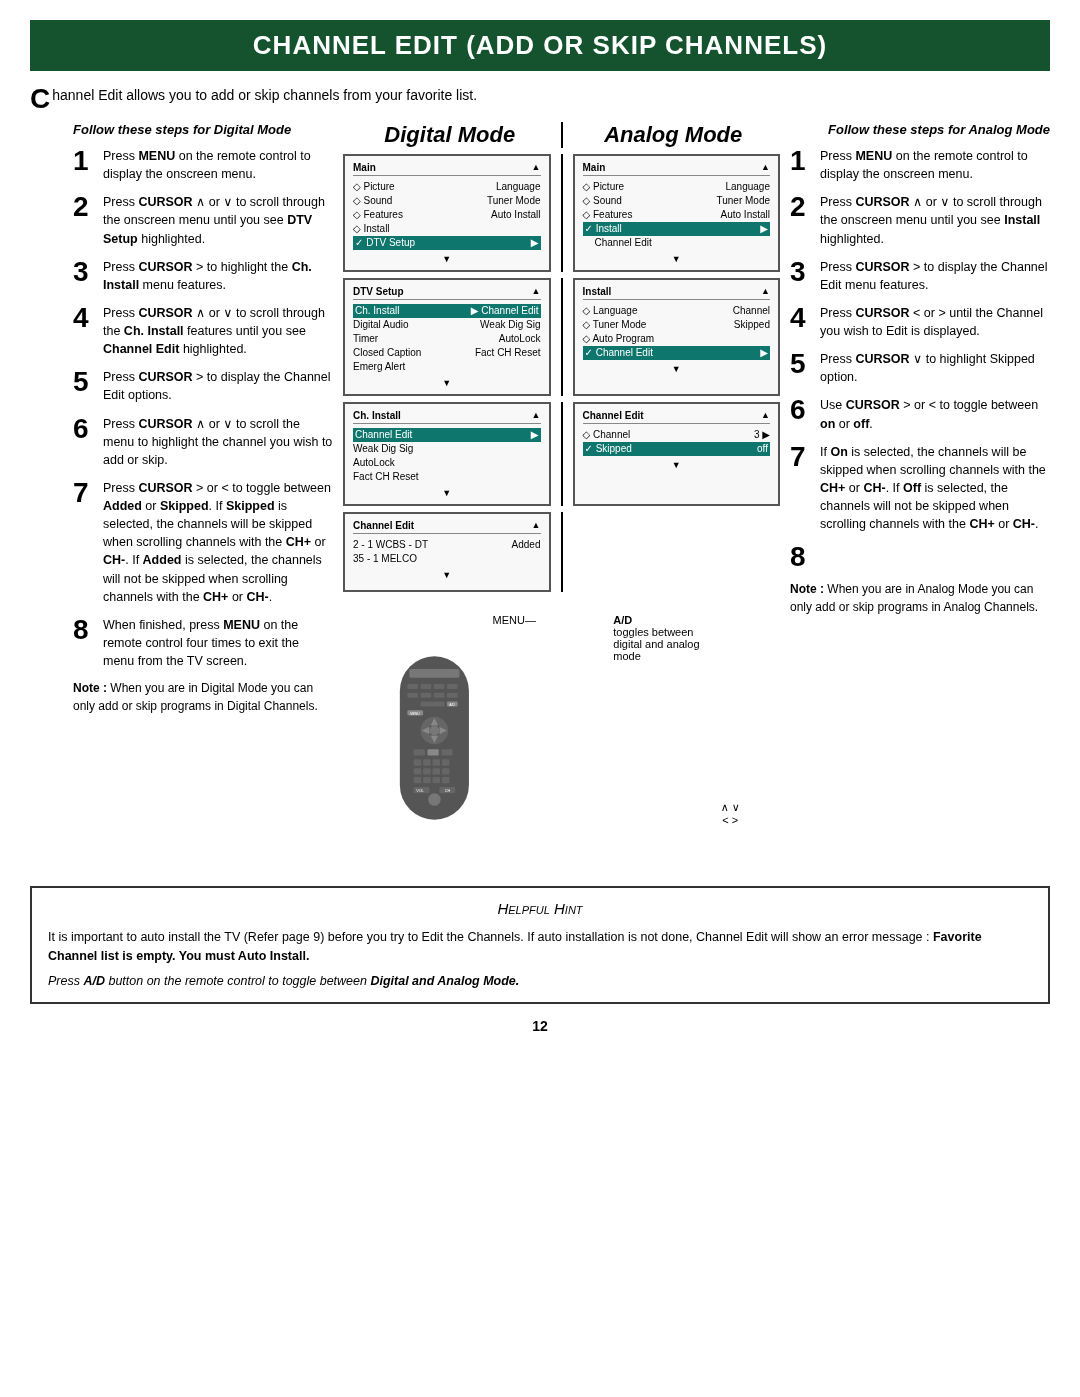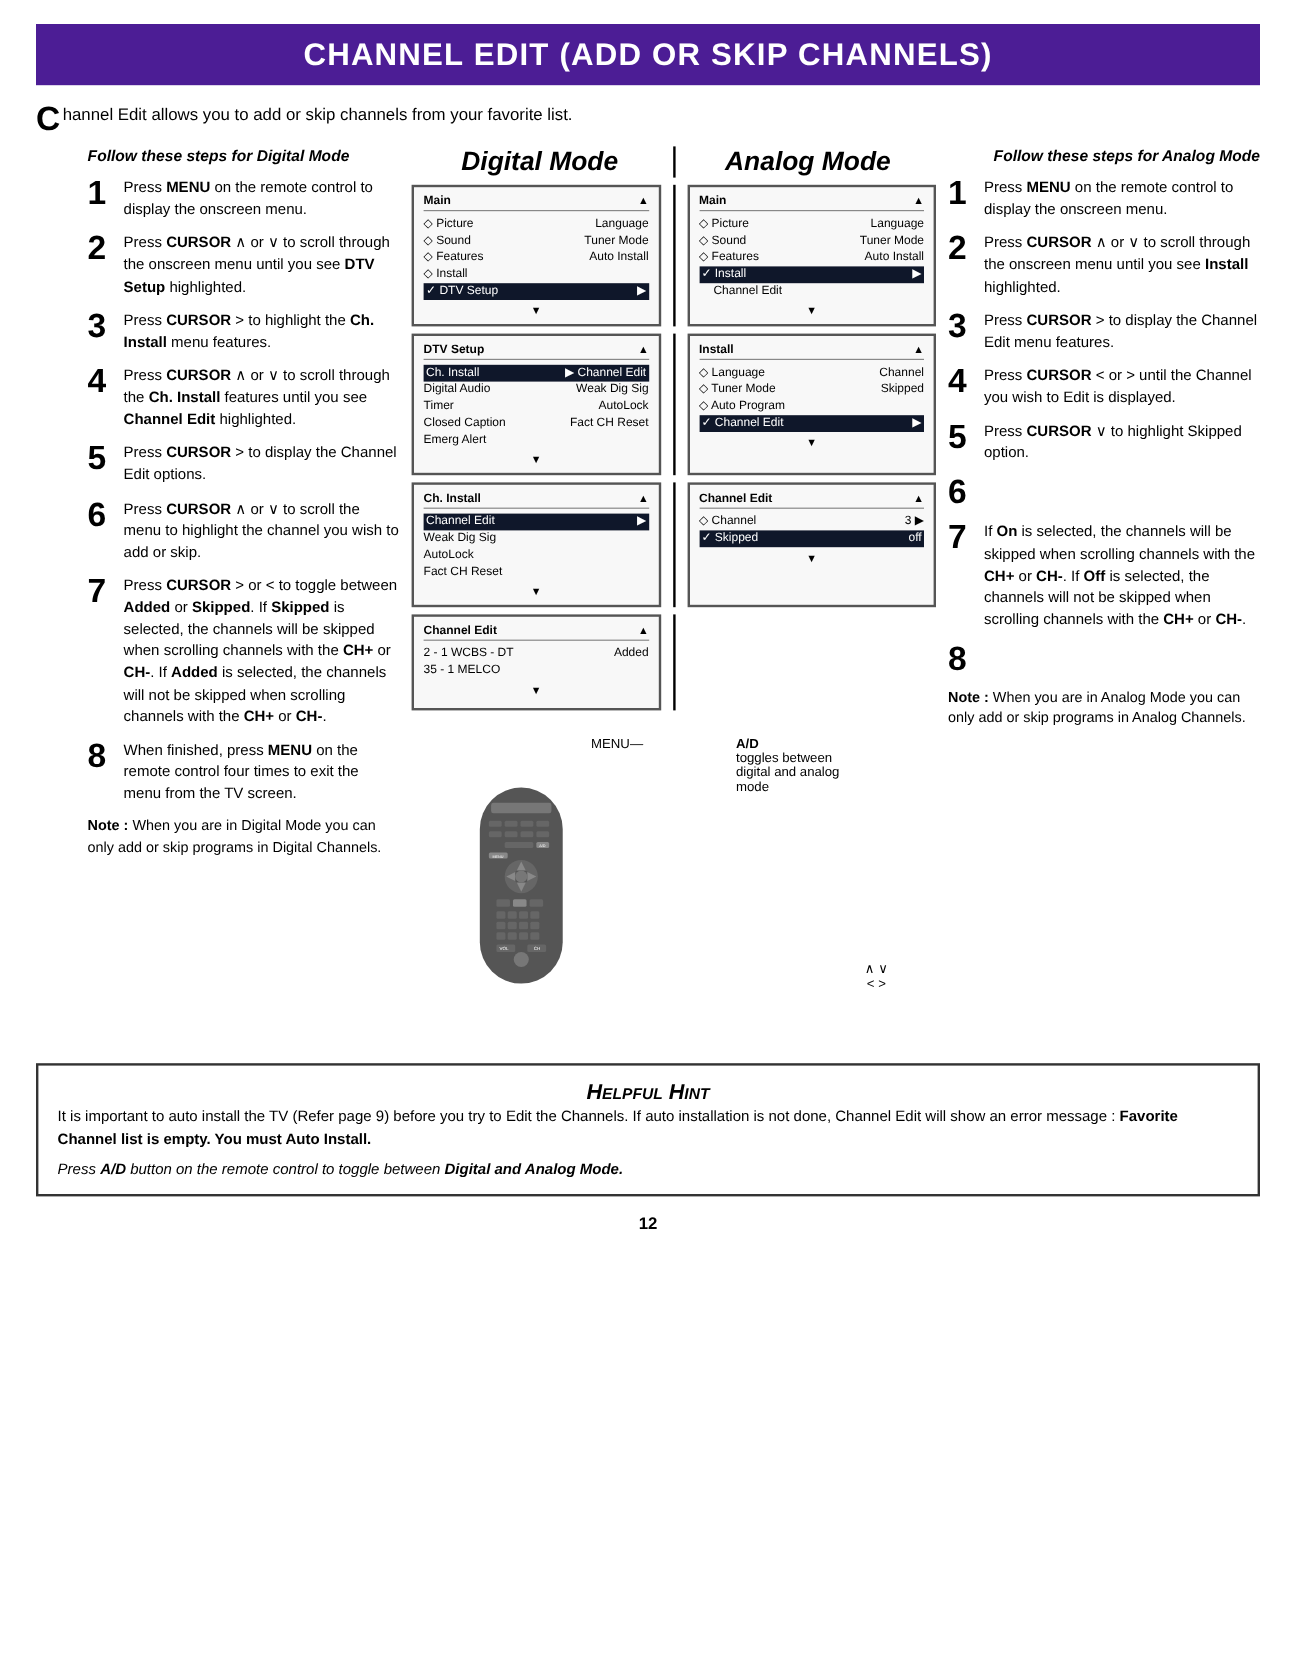--- a/index.html
+++ b/index.html
@@ -8,21 +8,21 @@
       font-size: 13px;
       background: #fff;
       color: #000;
       width: 1080px;
       min-height: 1397px;
       padding: 20px 30px;
     }
 
     
     .page-header {
-      background: #4c1d95;
+      background: #14532d;
       color: #fff;
       text-align: center;
       padding: 10px 12px;
       margin-bottom: 14px;
     }
     .page-header h1 {
       font-size: 26px;
       font-weight: 900;
       letter-spacing: 1px;
       text-transform: uppercase;
@@ -148,21 +148,21 @@
       justify-content: space-between;
       font-size: 10px;
       line-height: 1.4;
     }
     .screen-box .arrow-down {
       text-align: center;
       font-size: 9px;
       margin-top: 4px;
     }
     .screen-box .highlight-line {
-      background: #0f172a;
+      background: #0f766e;
       color: #fff;
       display: flex;
       justify-content: space-between;
       font-size: 10px;
       padding: 0 2px;
     }
 
     
     .remote-area {
       display: flex;
@@ -181,25 +181,25 @@
       font-weight: bold;
     }
 
     
     .helpful-hint {
       border: 2px solid #333;
       margin-top: 18px;
       padding: 12px 16px;
     }
     .helpful-hint-title {
-      font-size: 18px;
-      font-weight: bold;
+      font-size: 15px;
+      font-weight: normal;
       font-style: italic;
       text-align: center;
-      margin-bottom: 0;
+      margin-bottom: 11px;
       font-variant: small-caps;
     }
     .helpful-hint p {
       font-size: 12.5px;
       line-height: 1.5;
       margin-bottom: 6px;
     }
     .helpful-hint p:last-child {
       margin-bottom: 0;
     }
@@ -575,20 +575,21 @@
       <li class="step-item">
         <span class="step-number">4</span>
         <span class="step-text">Press <b>CURSOR</b> &lt; or &gt; until the Channel you wish to Edit is displayed.</span>
       </li>
       <li class="step-item">
         <span class="step-number">5</span>
         <span class="step-text">Press <b>CURSOR</b> ∨ to highlight Skipped option.</span>
       </li>
       <li class="step-item">
         <span class="step-number">6</span>
+        <span class="step-text">Use <b>CURSOR</b> &gt; or &lt; to toggle between <b>on</b> or <b>off</b>.</span>
       </li>
       <li class="step-item">
         <span class="step-number">7</span>
         <span class="step-text">If <b>On</b> is selected, the channels will be skipped when scrolling channels with the <b>CH+</b> or <b>CH-</b>. If <b>Off</b> is selected, the channels will not be skipped when scrolling channels with the <b>CH+</b> or <b>CH-</b>.</span>
       </li>
       <li class="step-item">
         <span class="step-number">8</span>
       </li>
     </ul>
     <p class="note-text"><b>Note :</b> When you are in Analog Mode you can only add or skip programs in Analog Channels.</p>

